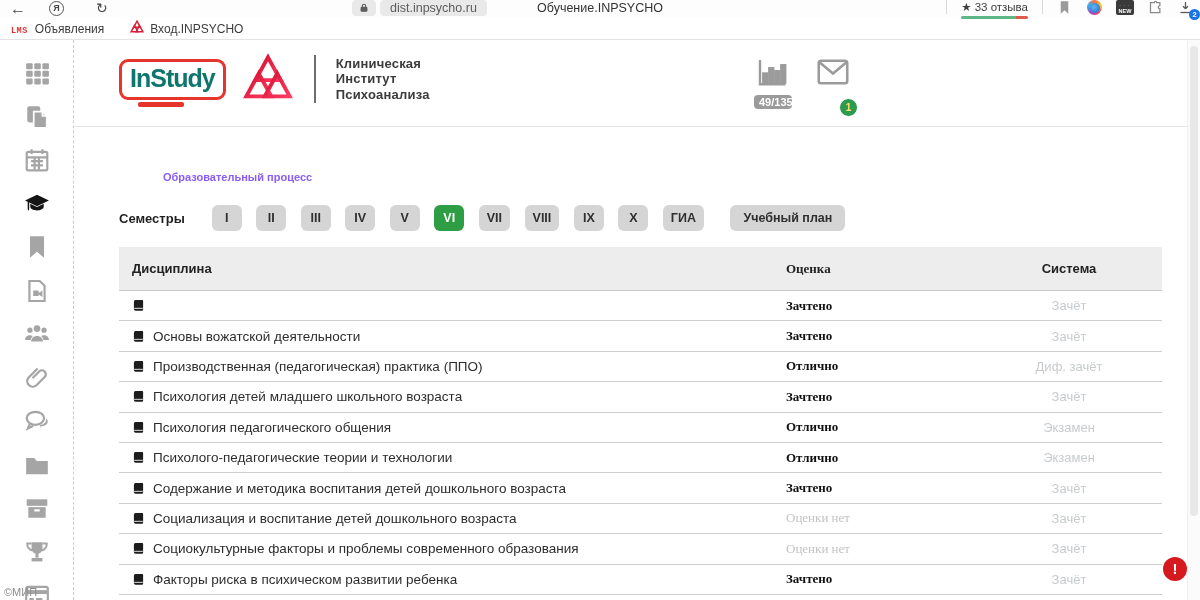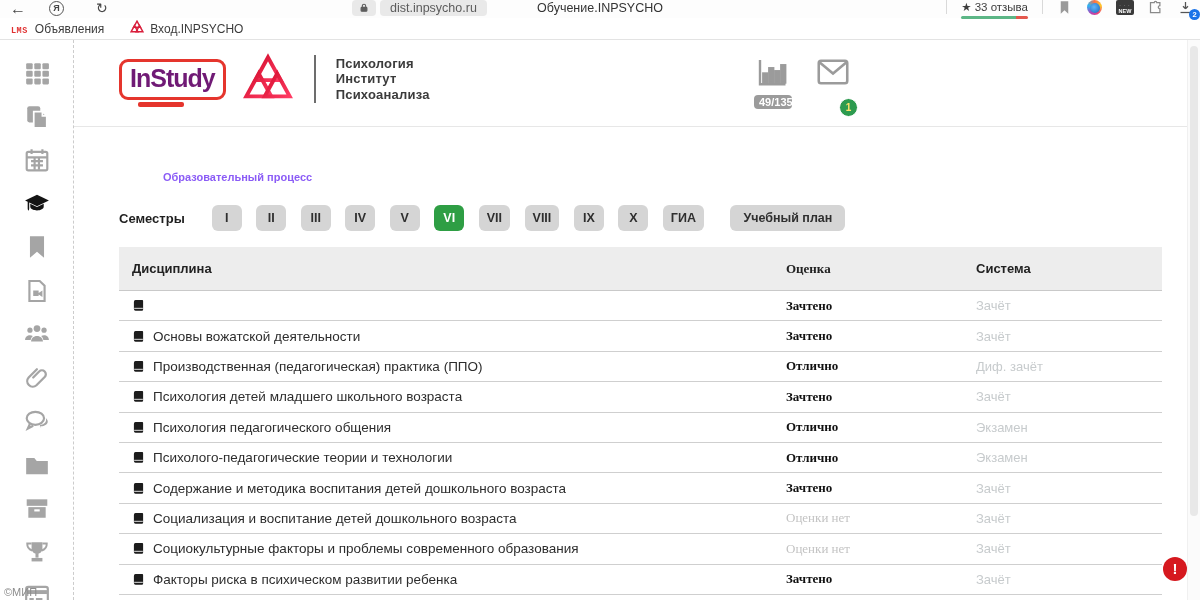--- a/index.html
+++ b/index.html
@@ -53,21 +53,21 @@
     display:flex; flex-direction:column; align-items:center; padding-top:20px; gap:17.5px; }
   .sb-ico { width:26px; height:26px; color:#a5a5a5; cursor:pointer; }
   .sb-ico.active { color:#141414; }
   .sb-ico svg { width:100%; height:100%; }
   .copyright { position:absolute; left:4px; bottom:2px; font-size:11px; color:#8d8d8d; }
 
   .main { flex:1; position:relative; }
   .site-header { height:87px; border-bottom:1px solid #e7e7e7; position:relative; }
   .logo-wrap { position:absolute; left:45px; top:13px; display:flex; align-items:center; gap:16px; }
   .instudy { border:3px solid #e5352d; border-radius:9px; padding:2px 8px 4px;
-    font-size:25px; font-weight:bold; color:#701a75; letter-spacing:-1px; position:relative;
+    font-size:25px; font-weight:bold; color:#0f766e; letter-spacing:-1px; position:relative;
     font-family:"Liberation Sans", sans-serif; }
   .instudy::after { content:""; position:absolute; left:16px; bottom:-10px; width:46px; height:5px;
     background:#e5352d; border-radius:2px; }
   .mip-logo { width:52px; height:52px; }
   .logo-divider { width:2px; height:48px; background:#6d6d6d; margin:0 4px; }
   .inst-name { font-size:13px; font-weight:bold; color:#3b3b3b; line-height:1.18; letter-spacing:.2px; }
   .header-icons { position:absolute; left:680px; top:14px; display:flex; gap:23px; }
   .hd-ico { position:relative; width:38px; color:#9b9b9b; cursor:pointer; }
   .hd-ico svg { width:36px; height:36px; }
   .progress-pill { margin-top:1px; background:#9b9b9b; color:#fff; font-size:11px; font-weight:bold;
@@ -87,21 +87,21 @@
 
   .grades-table { margin-top:16px; width:1043px; }
   .t-head { display:flex; background:#ededed; height:44px; align-items:center;
     border-bottom:1px solid #c9c9c9; font-size:13px; font-weight:bold; color:#222; }
   .t-row { display:flex; height:30.4px; align-items:center; border-bottom:1px solid #cfcfcf;
     font-size:13.5px; color:#2d2d2d; }
   .c-name { flex:1; padding-left:13px; display:flex; align-items:center; gap:8px;
     white-space:nowrap; overflow:hidden; }
   .c-grade { width:190px; font-weight:bold; color:#111; font-size:13px;font-family:Liberation Serif, serif; }
   .c-grade.muted { color:#c3c3c3; font-weight:normal; }
-  .c-system { width:186px; color:#c7cbcd; font-size:13px; }
+  .c-system { width:186px; text-align:center; color:#c7cbcd; font-size:13px; }
   .book-ico { width:13px; height:15px; color:#1c1c1c; flex:none; }
   .book-ico svg { width:100%; height:100%; display:block; }
 
   .alert-fab { position:absolute; left:1163px; top:557px; width:24px; height:24px; border-radius:50%;
     background:#d6191f; color:#fff; font-weight:bold; font-size:15px; text-align:center;
     line-height:23px; cursor:pointer; z-index:5; }
 
   .scrollbar { position:absolute; right:0; top:40px; width:13px; height:560px;
     background:#fbfbfb; border-left:1px solid #f0f0f0; z-index:4; }
   .scroll-thumb { position:absolute; left:2px; right:2px; top:6px; height:470px;
@@ -258,21 +258,21 @@
             <stop offset="0" stop-color="#d40f2e"></stop>
                 <stop offset="1" stop-color="#ff3b63"></stop>
               </linearGradient>
             </defs>
           <path stroke="url(#mipgrad)" d="M24 4 35.5 25H12.5z"></path>
           <path stroke="url(#mipgrad)" d="M15.5 19 27 40H4z"></path>
           <path stroke="url(#mipgrad)" d="M32.5 19 44 40H21z"></path>
         </svg>
         <div class="logo-divider"></div>
         <div class="inst-name">
-          <div>Психология</div>
+          <div>Клиническая</div>
           <div>Институт</div>
           <div>Психоанализа</div>
         </div>
       </div>
       <div class="header-icons">
         <div class="hd-ico">
           <svg viewBox="0 0 24 24" fill="none" stroke="#9b9b9b" stroke-width="1.6">
             <path d="M4 4v16.2h17"></path>
             <rect x="6.2" y="13" width="2.6" height="6" fill="#9b9b9b"></rect>
             <rect x="10.2" y="9.5" width="2.6" height="9.5" fill="#9b9b9b"></rect>

